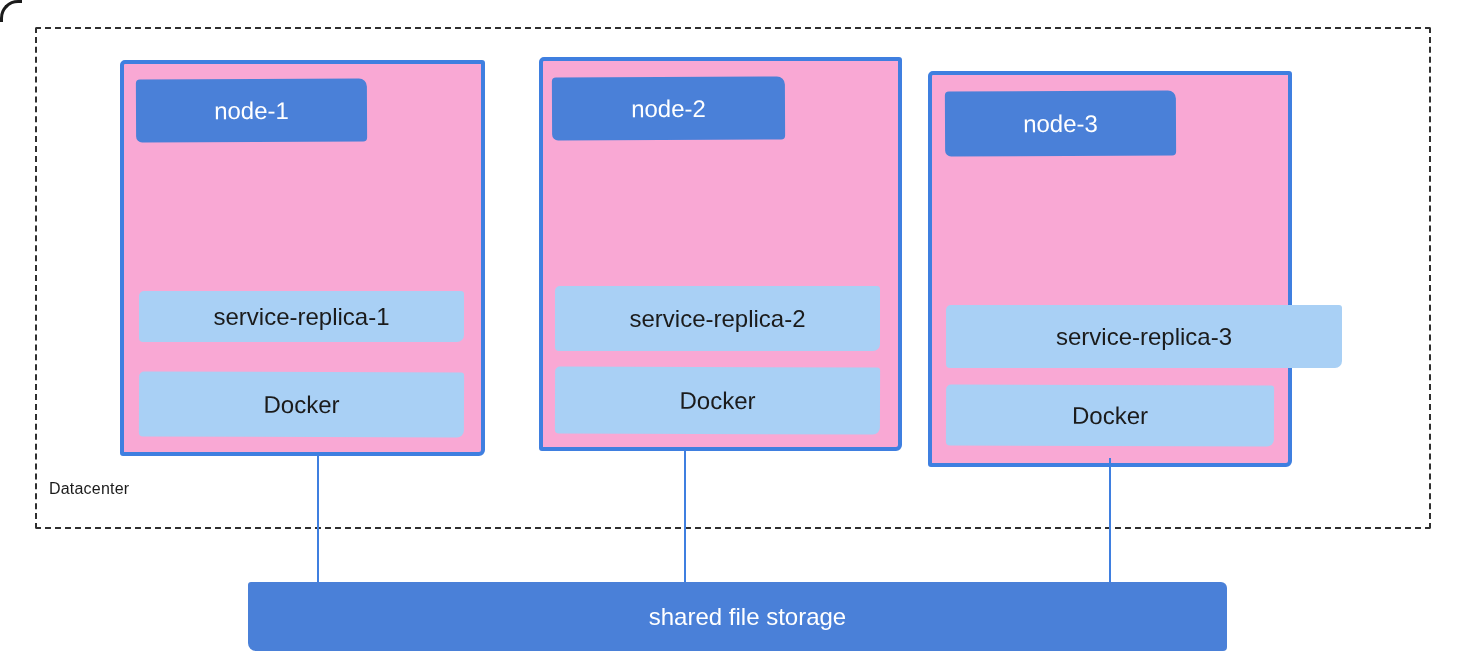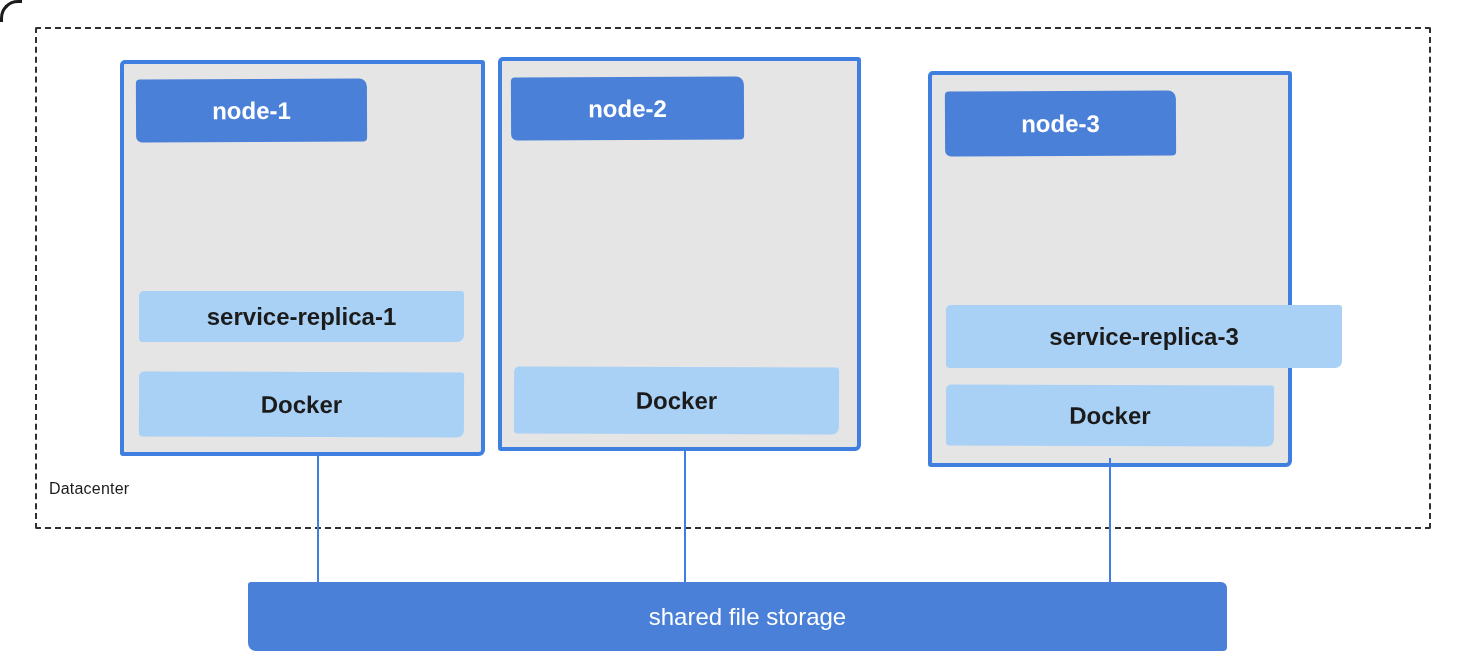--- a/index.html
+++ b/index.html
@@ -28,22 +28,21 @@
     position: absolute;
     left: 49px; top: 480px;
     font-size: 16px; color: var(--text-dark);
     letter-spacing: 0.2px;
   }
 
   .node {
     position: absolute;
     border: 4px solid var(--node-border);
     border-radius: 5px 3px 6px 3px;
-    background: #e5e5e5;
-    font-weight: bold;
+    background: #f9a8d4;
   }
 
   .node-header {
     position: absolute;
     background: var(--header-fill);
     border-radius: 4px 8px 4px 6px;
     display: flex; align-items: center; justify-content: center;
     color: var(--text-light);
     font-size: 24px;
     transform: rotate(-0.25deg);
@@ -94,24 +93,25 @@
   <div class="dc-label">Datacenter</div>
 
   <div class="node" style="left:120px; top:60px; width:365px; height:396px;">
     <div class="node-header" style="left:12px; top:15px; width:231px; height:63px;">
       <span>node-1</span>
     </div>
     <div class="inner-bar" style="left:15px; top:227px; width:325px; height:51px;">service-replica-1</div>
     <div class="inner-bar docker" style="left:15px; top:308px; width:325px; height:65px;">Docker</div>
   </div>
 
-  <div class="node" style="left:498px; top:57px; width:363px; height:394px;">
+  <div class="node" style="left:539px; top:57px; width:363px; height:394px;">
     <div class="node-header" style="left:9px; top:16px; width:233px; height:63px;">
       <span>node-2</span>
     </div>
+    <div class="inner-bar" style="left:12px; top:225px; width:325px; height:65px;">service-replica-2</div>
     <div class="inner-bar docker" style="left:12px; top:306px; width:325px; height:67px;">Docker</div>
   </div>
 
   <div class="node" style="left:928px; top:71px; width:364px; height:396px;">
     <div class="node-header" style="left:13px; top:16px; width:231px; height:65px;">
       <span>node-3</span>
     </div>
     <div class="inner-bar" style="left:14px; top:230px; width:396px; height:63px;">service-replica-3</div>
     <div class="inner-bar docker" style="left:14px; top:310px; width:328px; height:61px;">Docker</div>
   </div>

